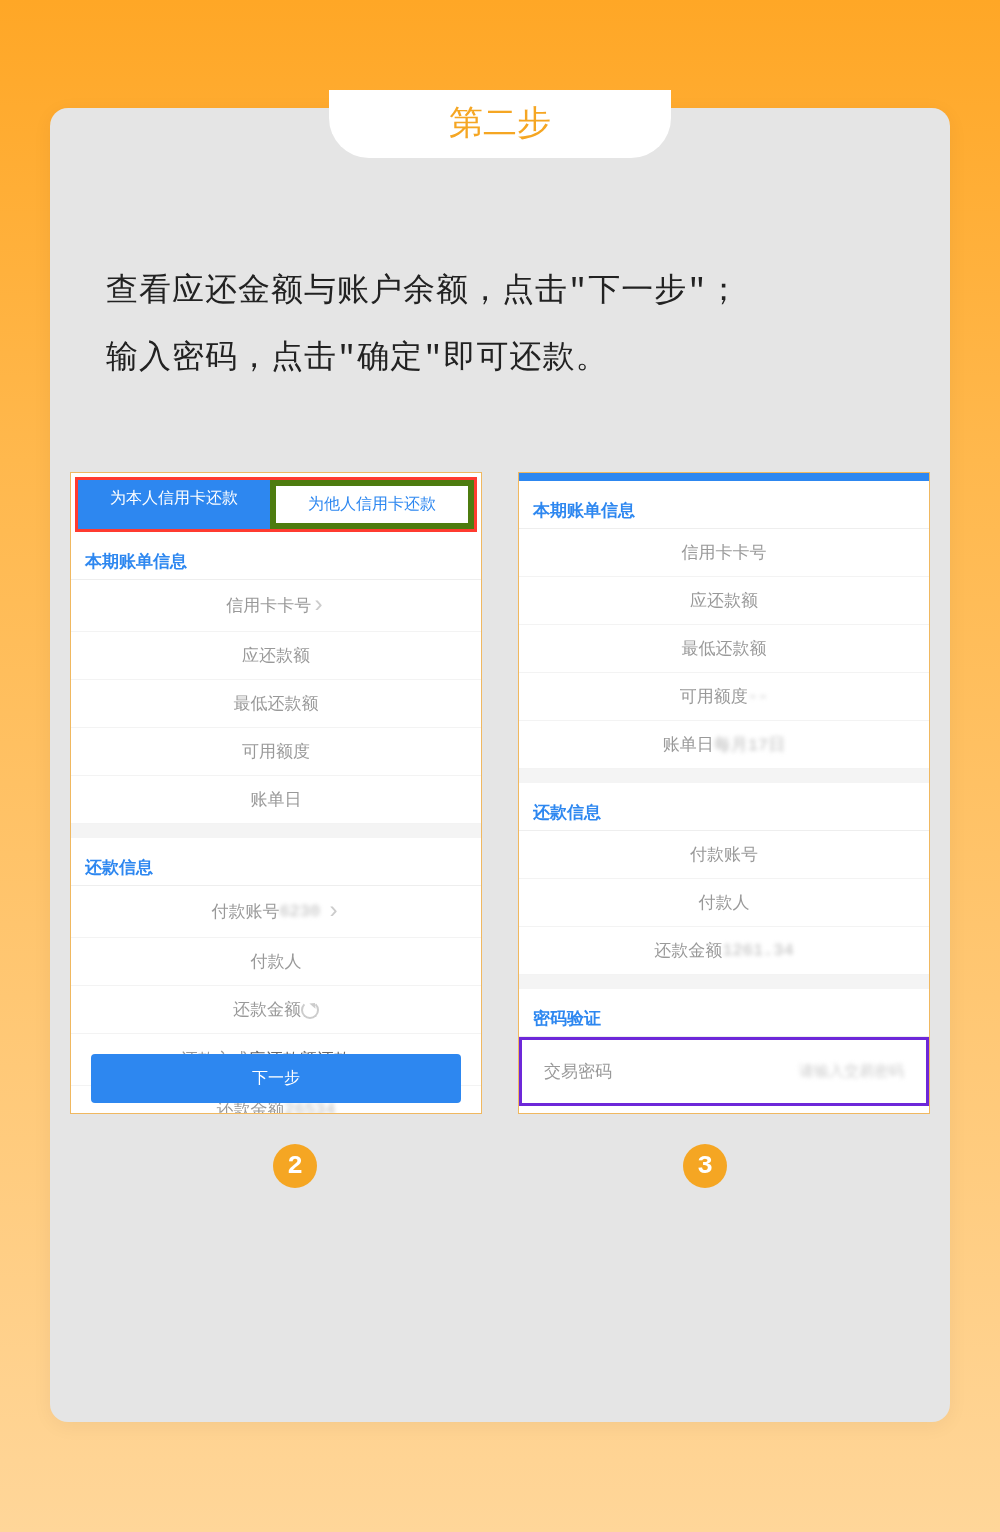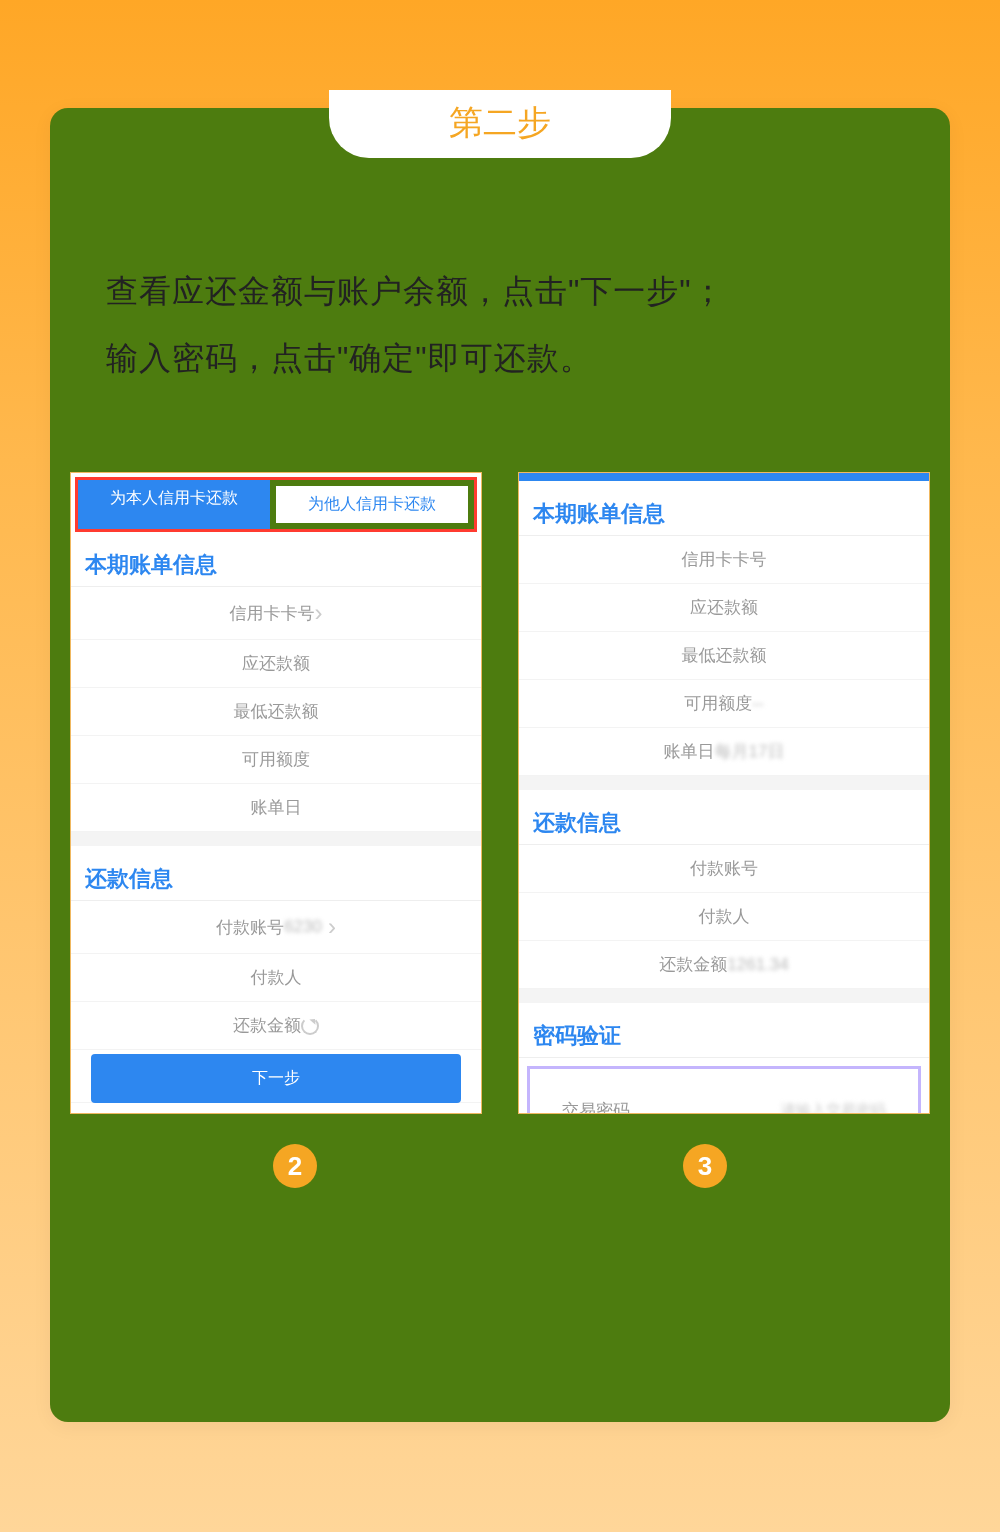--- a/index.html
+++ b/index.html
@@ -10,23 +10,24 @@
     height: 1532px;
     padding: 0;
     position: relative;
   }
   .card {
     position: absolute;
     top: 108px;
     left: 50px;
     right: 50px;
     bottom: 110px;
-    background: #4d7c0f;
+    background: #e5e5e5;
     border-radius: 18px;
     box-shadow: 0 4px 20px rgba(0,0,0,0.05);
+    font-family: Liberation Mono, monospace;
   }
   .step-tab {
     position: absolute;
     top: -18px;
     left: 50%;
     transform: translateX(-50%);
     background: #fff;
     padding: 10px 120px 12px;
     border-radius: 0 0 40px 40px;
     font-size: 34px;
@@ -66,21 +67,21 @@
     border: 3px solid #ff3b30;
     margin: 4px 4px 0;
     display: flex;
     background: #fff;
   }
   .tab { flex: 1; text-align: center; padding: 8px 4px; font-size: 16px; }
   .tab-active { background: #2d87f0; color: #fff; }
   .tab-inactive { color: #2d87f0; border: 6px solid #4d7c0f; text-align: center; }
   .section-hdr {
     color: #2d87f0;
-    font-size: 22px;
+    font-size: 17px;
     font-weight: 600;
     padding: 18px 14px 6px;
     border-bottom: 1px solid #eee;
   }
   .row {
     display: flex;
     justify-content: center;
     align-items: center;
     padding: 12px 14px;
     color: #999;
@@ -98,21 +99,21 @@
     background: #2d87f0;
     color: #fff;
     text-align: center;
     padding: 14px;
     font-size: 16px;
     border-radius: 4px;
   }
 
   
   .top-bar { height: 8px; background: #2d87f0; }
-  .pw-highlight { border: 3px solid #c4b5fd; margin: 8px; padding: 18px; }
+  .pw-highlight { border: 3px solid #6d28d9; margin: 0; padding: 8px; }
   .pw-row {
     display: flex;
     justify-content: space-between;
     align-items: center;
     padding: 12px 14px;
     color: #999;
     font-size: 17px;
   }
   .pw-row .ph { color: #ccc; filter: blur(2px); font-size: 15px; }
   .btn-row {

